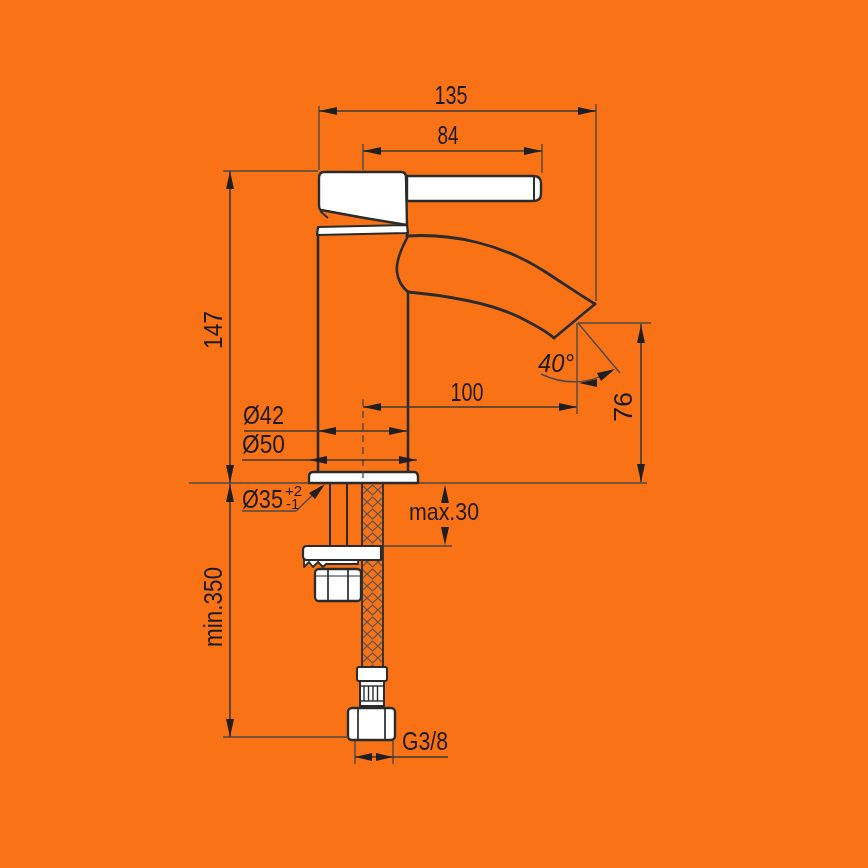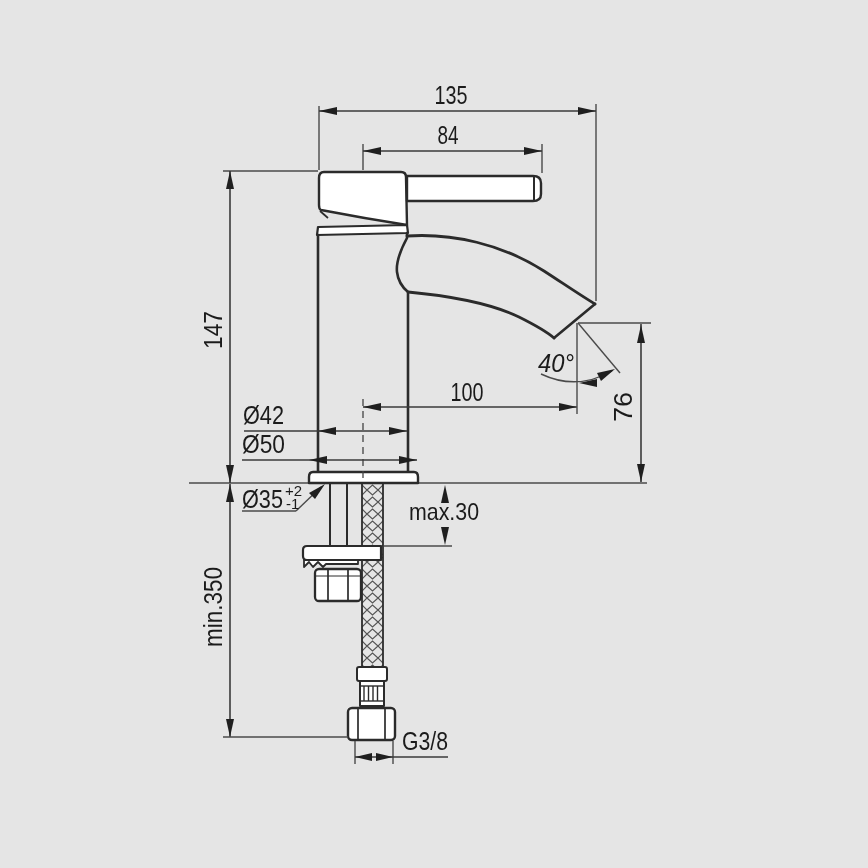--- a/index.html
+++ b/index.html
@@ -7,21 +7,21 @@
     padding: 0;
     background: #ffffff;
     width: 868px;
     height: 868px;
     font-family: "Liberation Sans", sans-serif;
   }
   .canvas {
     position: relative;
     width: 868px;
     height: 868px;
-    background: #e5e5e5;
+    background: #f97316;
     overflow: hidden;
   }
   svg text {
     fill: #1b1b1b;
     font-family: "Liberation Sans", sans-serif;
     font-size: 26px;
   }
   svg .small-tol { font-size: 15px; }
   svg .angle-text { font-style: italic; }
   svg .dim-line { stroke: #3a3a3a; stroke-width: 1.6; fill: none; }

